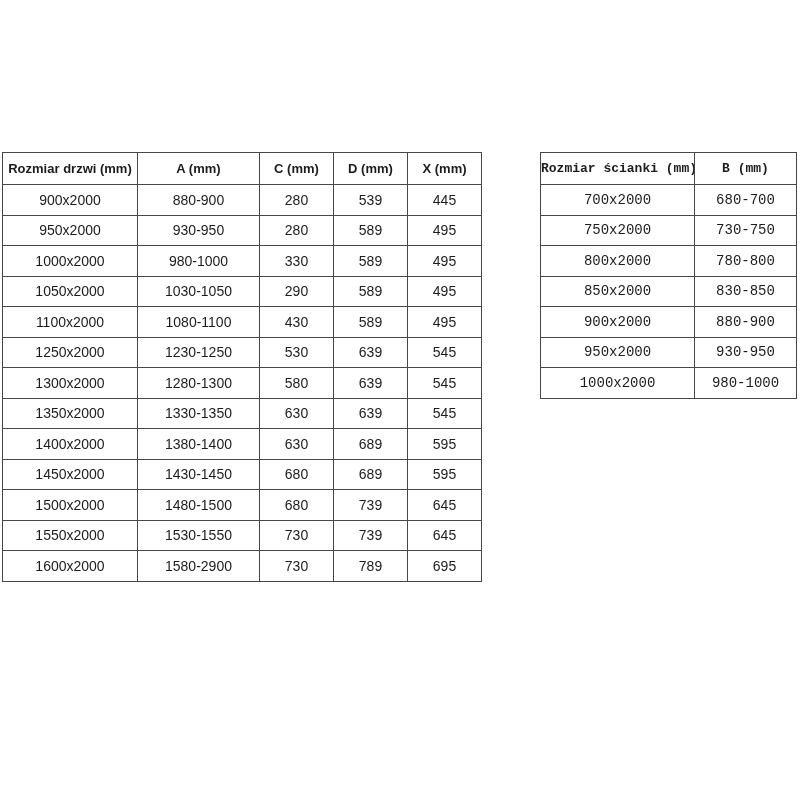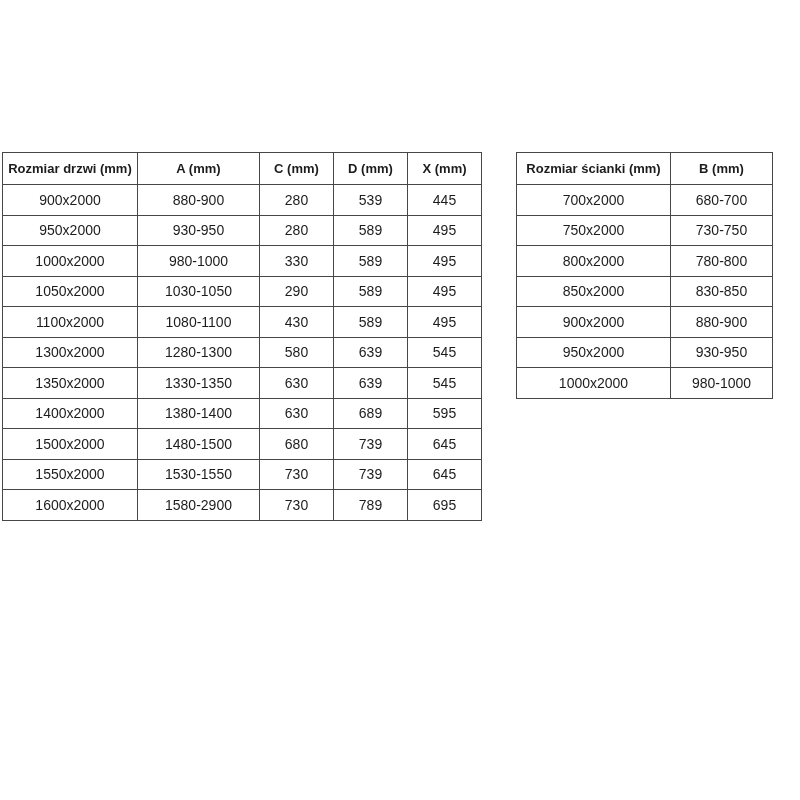--- a/index.html
+++ b/index.html
@@ -41,23 +41,24 @@
     font-size: 14px;
     font-weight: normal;
     height: 29.5px;
   }
   #doors-table {
     left: 2px;
     top: 152px;
     width: 479px;
   }
   #walls-table {
-    left: 516px;
+    left: 540px;
     top: 152px;
     width: 256px;
+    font-family: Liberation Mono, monospace;
   }
 </style>
 </head>
 <body>
 
 <div class="canvas">
 
   <table id="doors-table" class="spec">
       <colgroup>
         <col style="width: 135px;">
@@ -105,37 +106,51 @@
           <td>495</td>
         </tr>
         <tr>
           <td>1100x2000</td>
           <td>1080-1100</td>
           <td>430</td>
           <td>589</td>
           <td>495</td>
         </tr>
         <tr>
+          <td>1250x2000</td>
+          <td>1230-1250</td>
+          <td>530</td>
+          <td>639</td>
+          <td>545</td>
+        </tr>
+        <tr>
           <td>1300x2000</td>
           <td>1280-1300</td>
           <td>580</td>
           <td>639</td>
           <td>545</td>
         </tr>
         <tr>
           <td>1350x2000</td>
           <td>1330-1350</td>
           <td>630</td>
           <td>639</td>
           <td>545</td>
         </tr>
         <tr>
           <td>1400x2000</td>
           <td>1380-1400</td>
           <td>630</td>
+          <td>689</td>
+          <td>595</td>
+        </tr>
+        <tr>
+          <td>1450x2000</td>
+          <td>1430-1450</td>
+          <td>680</td>
           <td>689</td>
           <td>595</td>
         </tr>
         <tr>
           <td>1500x2000</td>
           <td>1480-1500</td>
           <td>680</td>
           <td>739</td>
           <td>645</td>
         </tr>

